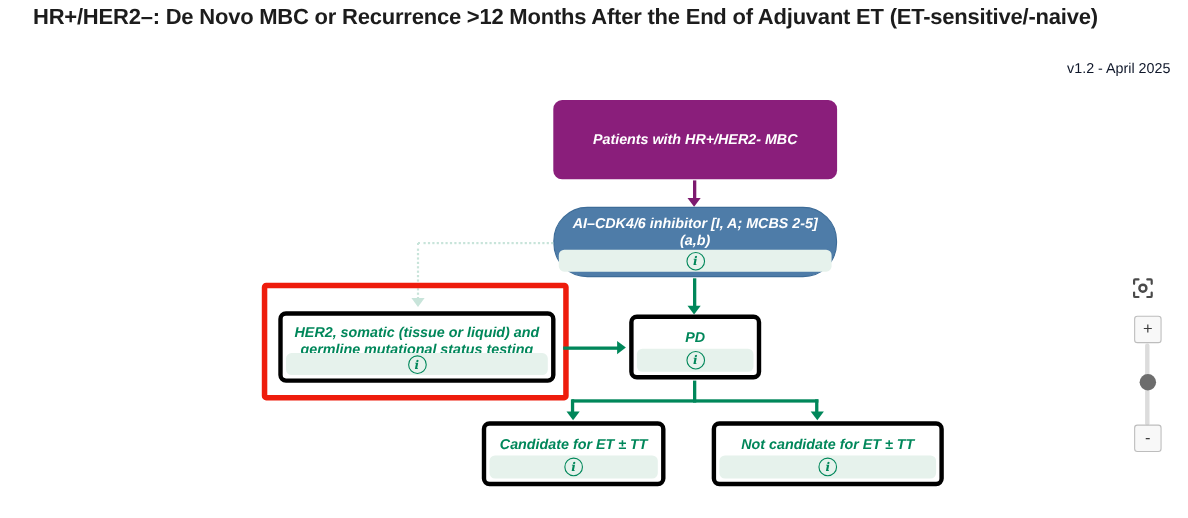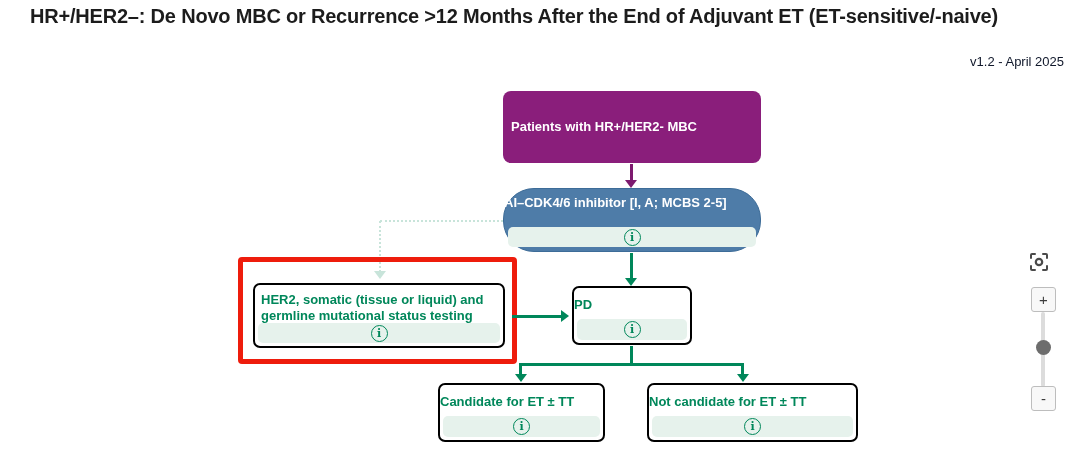--- a/index.html
+++ b/index.html
@@ -8,32 +8,32 @@
     font-family:"Liberation Sans",sans-serif;overflow:hidden;
   }
   .page-title{
     position:absolute;left:30px;top:5px;margin:0;
     font-size:20px;font-weight:bold;color:#1c1c1c;letter-spacing:-0.2px;white-space:nowrap;
   }
   .version{
     position:absolute;right:16px;top:54px;font-size:13px;color:#0f172a;
   }
   
-  .node{position:absolute;box-sizing:border-box;}
+  .node{position:absolute;box-sizing:border-box;text-align:center;font-style:italic;}
   .node-purple{
     background:#8a1e7b;border-radius:8px;color:#ffffff;
     display:flex;flex-direction:column;justify-content:center;
     padding:4px 8px;font-size:13px;font-weight:bold;line-height:1.28;
   }
   .node-blue{
     background:#4e7ca8;border:1.5px solid #3d6c98;border-radius:8px;color:#ffffff;
     font-size:13px;font-weight:bold;line-height:1.25;padding-top:6px;
   }
   .node-green{
-    background:#ffffff;border:2px solid #000000;border-radius:7px;color:#00875a;
+    background:#ffffff;border:4px solid #000000;border-radius:7px;color:#00875a;
     font-size:13px;font-weight:bold;line-height:1.25;
   }
   .node-footer{
     position:absolute;left:3px;right:3px;bottom:3px;height:21px;
     background:#e6f2ec;border-radius:5px;
     display:flex;align-items:center;justify-content:center;
   }
   .node-blue .node-footer{left:4px;right:4px;bottom:4px;height:20px;}
   .info-icon{
     width:17px;height:17px;border:1.5px solid #00875a;border-radius:50%;
@@ -86,20 +86,21 @@
 
   <div class="node node-purple" style="left:503px;top:91px;width:258px;height:72px;">
     <div>Patients with HR+/HER2- MBC</div>
   </div>
 
   <div class="vline purple-line" style="left:630px;top:164px;height:17px;"></div>
   <div class="arr arr-down-purple" style="left:625px;top:180px;"></div>
 
   <div class="node node-blue" style="left:503px;top:188px;width:258px;height:64px;border-radius:31px;">
     <div>AI–CDK4/6 inhibitor [I, A; MCBS 2-5]</div>
+    <div>(a,b)</div>
     <div class="node-footer">
       <span class="info-icon">i</span>
     </div>
   </div>
 
   <div class="dotted-h" style="left:380px;top:220px;width:123px;"></div>
   <div class="dotted-v" style="left:379px;top:221px;height:51px;"></div>
   <div class="arr arr-down-mint" style="left:374px;top:271px;"></div>
 
   <div class="vline green-line" style="left:630px;top:253px;height:26px;"></div>

